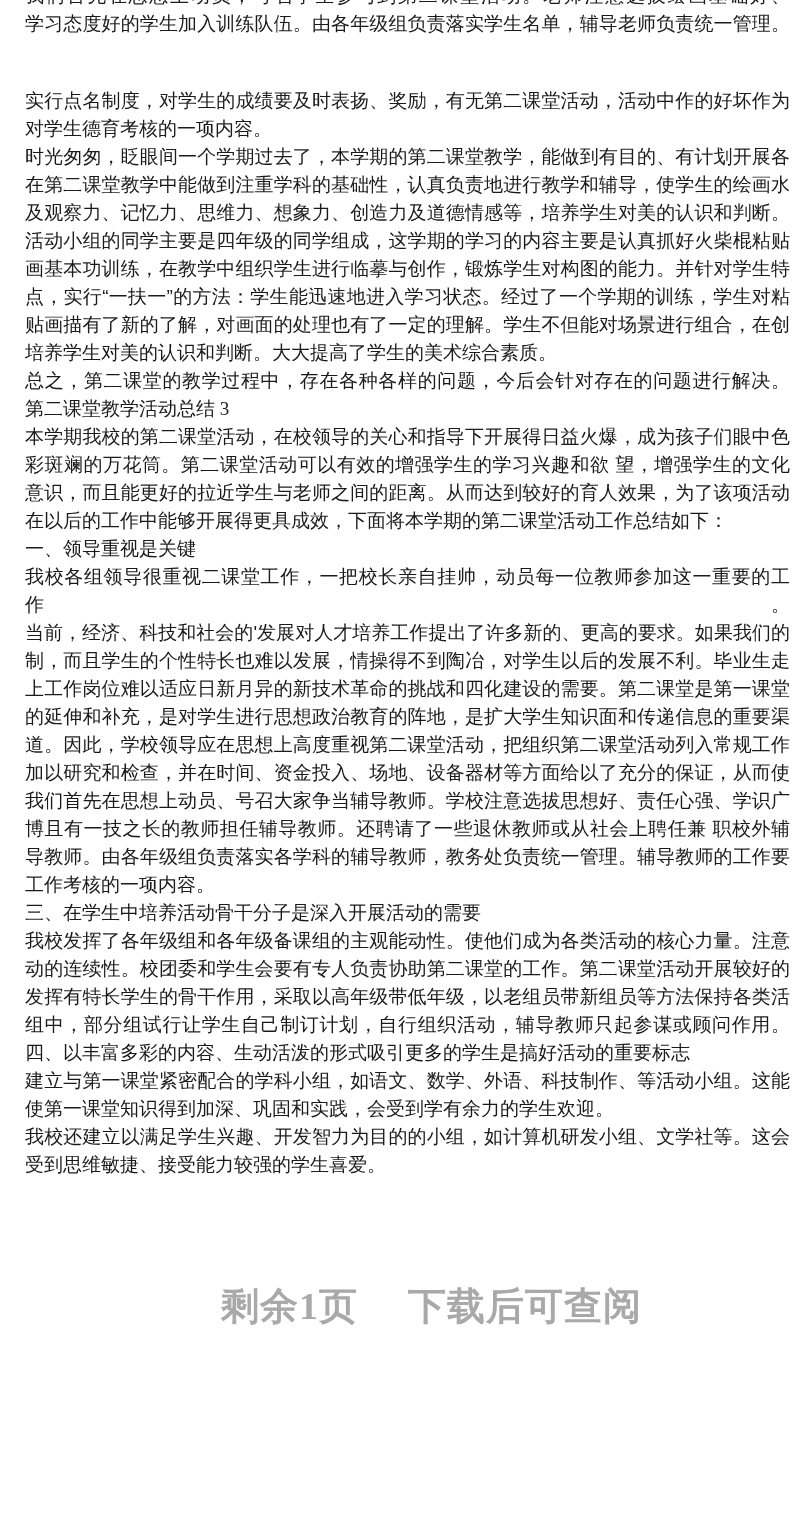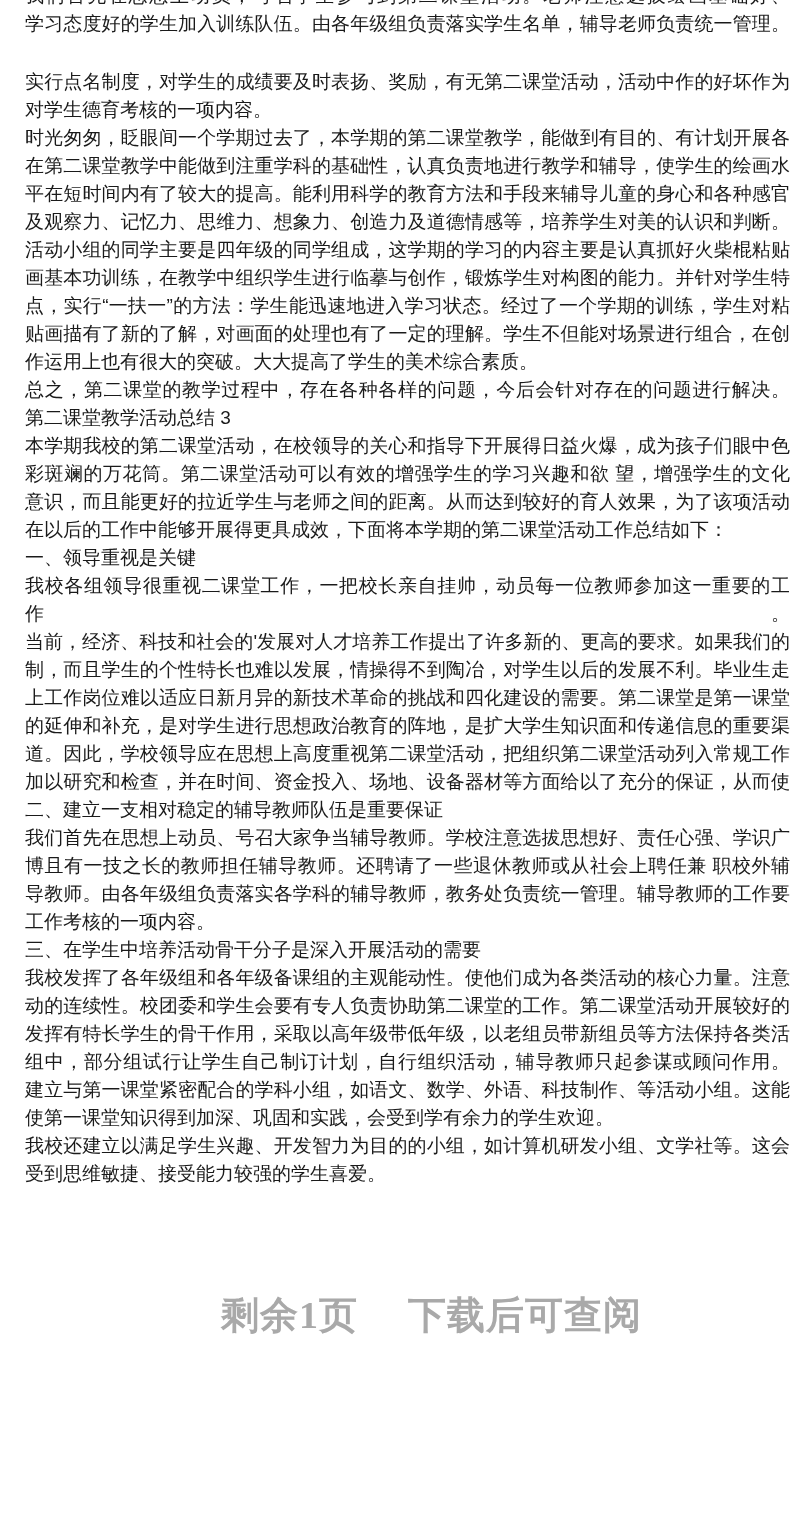--- a/index.html
+++ b/index.html
@@ -17,27 +17,27 @@
     padding-right: 10px; 
   }
   .line {
     font-size: 19px;
     line-height: 28px;
     color: #1a1a1a;
     white-space: pre-wrap;
   }
   
   .j { text-align: justify; text-align-last: justify; }
-  .s { text-align: right; text-align-last: left; }
+  .s { text-align: right; text-align-last: left; font-family: Liberation Serif, serif; }
 
   
   .clipped-para { margin-top: -18px; }
 
   
-  .doc-body { margin-top: 30px; }
+  .doc-body { margin-top: 49px; }
 
   
   .footer-banner {
     position: relative;
     left: 24px;
     margin-top: 106px;
     display: flex;
     justify-content: center;
     column-gap: 50px;
     font-family: "Liberation Serif", "DejaVu Serif", serif;
@@ -57,51 +57,50 @@
     <div class="clipped-para">
       <div class="line j">我们首先在思想上动员，号召学生参与到第二课堂活动。老师注意选拔绘画基础好、</div>
       <div class="line j">学习态度好的学生加入训练队伍。由各年级组负责落实学生名单，辅导老师负责统一管理。</div>
     </div>
 
     <div class="doc-body">
       <div class="line j">实行点名制度，对学生的成绩要及时表扬、奖励，有无第二课堂活动，活动中作的好坏作为</div>
       <div class="line s">对学生德育考核的一项内容。</div>
       <div class="line j">时光匆匆，眨眼间一个学期过去了，本学期的第二课堂教学，能做到有目的、有计划开展各</div>
       <div class="line j">在第二课堂教学中能做到注重学科的基础性，认真负责地进行教学和辅导，使学生的绘画水</div>
-      <div class="line j">平在短时间内有了较大的提高。能利用科学的教育方法和手段来辅导儿童的身心和各种感官</div>
       <div class="line j">及观察力、记忆力、思维力、想象力、创造力及道德情感等，培养学生对美的认识和判断。</div>
       <div class="line j">活动小组的同学主要是四年级的同学组成，这学期的学习的内容主要是认真抓好火柴棍粘贴</div>
       <div class="line j">画基本功训练，在教学中组织学生进行临摹与创作，锻炼学生对构图的能力。并针对学生特</div>
       <div class="line j">点，实行“一扶一”的方法：学生能迅速地进入学习状态。经过了一个学期的训练，学生对粘</div>
       <div class="line j">贴画描有了新的了解，对画面的处理也有了一定的理解。学生不但能对场景进行组合，在创</div>
-      <div class="line s">作运用上也有很大的突破。大大提高了学生的美术综合素质。</div>
+      <div class="line s">培养学生对美的认识和判断。大大提高了学生的美术综合素质。</div>
       <div class="line j">总之，第二课堂的教学过程中，存在各种各样的问题，今后会针对存在的问题进行解决。</div>
       <div class="line s">第二课堂教学活动总结 3</div>
       <div class="line j">本学期我校的第二课堂活动，在校领导的关心和指导下开展得日益火爆，成为孩子们眼中色</div>
       <div class="line j">彩斑斓的万花筒。第二课堂活动可以有效的增强学生的学习兴趣和欲 望，增强学生的文化</div>
       <div class="line j">意识，而且能更好的拉近学生与老师之间的距离。从而达到较好的育人效果，为了该项活动</div>
       <div class="line s">在以后的工作中能够开展得更具成效，下面将本学期的第二课堂活动工作总结如下：</div>
       <div class="line s">一、领导重视是关键</div>
       <div class="line j">我校各组领导很重视二课堂工作，一把校长亲自挂帅，动员每一位教师参加这一重要的工作。</div>
       <div class="line j">当前，经济、科技和社会的'发展对人才培养工作提出了许多新的、更高的要求。如果我们的</div>
       <div class="line j">制，而且学生的个性特长也难以发展，情操得不到陶冶，对学生以后的发展不利。毕业生走</div>
       <div class="line j">上工作岗位难以适应日新月异的新技术革命的挑战和四化建设的需要。第二课堂是第一课堂</div>
       <div class="line j">的延伸和补充，是对学生进行思想政治教育的阵地，是扩大学生知识面和传递信息的重要渠</div>
       <div class="line j">道。因此，学校领导应在思想上高度重视第二课堂活动，把组织第二课堂活动列入常规工作</div>
       <div class="line j">加以研究和检查，并在时间、资金投入、场地、设备器材等方面给以了充分的保证，从而使</div>
-      <div class="line s">二、建立一支相对稳定的辅导教师队伍是重要保证</div>
       <div class="line j">我们首先在思想上动员、号召大家争当辅导教师。学校注意选拔思想好、责任心强、学识广</div>
       <div class="line j">博且有一技之长的教师担任辅导教师。还聘请了一些退休教师或从社会上聘任兼 职校外辅</div>
       <div class="line j">导教师。由各年级组负责落实各学科的辅导教师，教务处负责统一管理。辅导教师的工作要</div>
       <div class="line s">工作考核的一项内容。</div>
       <div class="line s">三、在学生中培养活动骨干分子是深入开展活动的需要</div>
       <div class="line j">我校发挥了各年级组和各年级备课组的主观能动性。使他们成为各类活动的核心力量。注意</div>
       <div class="line j">动的连续性。校团委和学生会要有专人负责协助第二课堂的工作。第二课堂活动开展较好的</div>
       <div class="line j">发挥有特长学生的骨干作用，采取以高年级带低年级，以老组员带新组员等方法保持各类活</div>
       <div class="line j">组中，部分组试行让学生自己制订计划，自行组织活动，辅导教师只起参谋或顾问作用。</div>
+      <div class="line s">四、以丰富多彩的内容、生动活泼的形式吸引更多的学生是搞好活动的重要标志</div>
       <div class="line j">建立与第一课堂紧密配合的学科小组，如语文、数学、外语、科技制作、等活动小组。这能</div>
       <div class="line s">使第一课堂知识得到加深、巩固和实践，会受到学有余力的学生欢迎。</div>
       <div class="line j">我校还建立以满足学生兴趣、开发智力为目的的小组，如计算机研发小组、文学社等。这会</div>
       <div class="line s">受到思维敏捷、接受能力较强的学生喜爱。</div>
     </div>
 
     <div class="footer-banner">
       <span>剩余1页</span>
       <span>下载后可查阅</span>
     </div>

